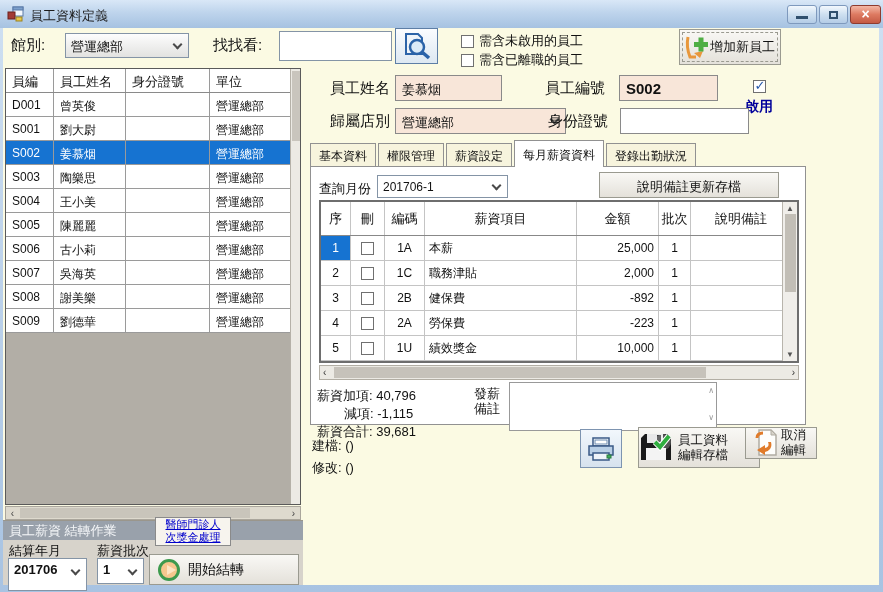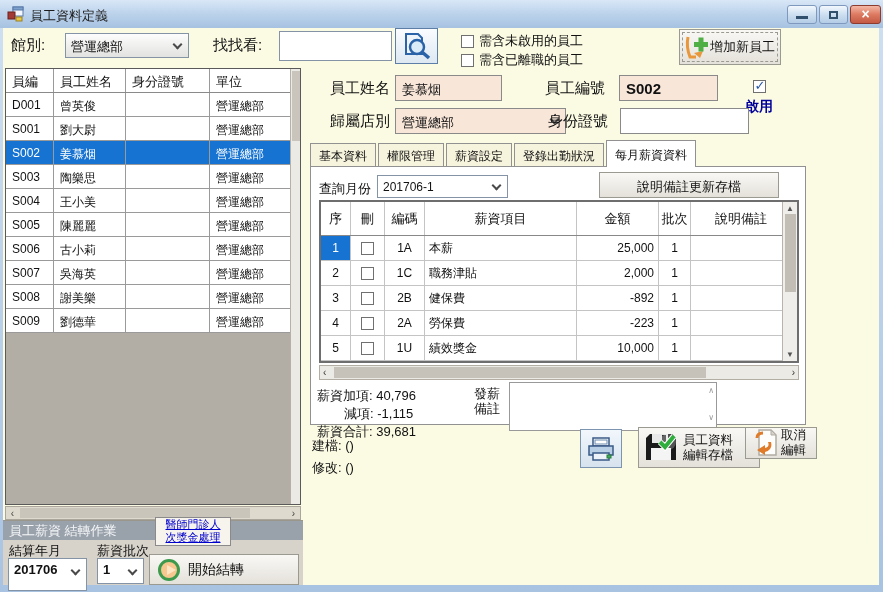--- a/index.html
+++ b/index.html
@@ -98,21 +98,21 @@
   .tbl-hscroll { position:absolute; left:8px; top:198px; width:480px; height:15px; background:#eceae4; border:1px solid #b2aea4; font-size:10px; color:#333; }
   .tbl-hscroll .thumb { position:absolute; left:14px; top:1px; width:372px; height:11px; background:#c6c2ba; }
 
   .totals { font-size:13px; position:absolute; }
   .paynote-lbl { position:absolute; left:163px; top:219px; font-size:13px; line-height:15px; }
   .paynote { position:absolute; left:198px; top:215px; width:208px; height:49px; border:1px solid #999; background:#fff; }
   .mini-arrows { position:absolute; right:2px; top:3px; font-size:8px; color:#999; line-height:9px; text-align:center; }
 
   .btn-print { position:absolute; left:577px; top:401px; width:42px; height:39px; border-color:#7d94b0;
     background:linear-gradient(180deg,#f2f7fc,#d6e2ee); display:flex; align-items:center; justify-content:center; }
-  .btn-save { position:absolute; left:635px; top:399px; width:122px; height:41px; display:flex; align-items:center; gap:5px; padding-left:5px; }
+  .btn-save { position:absolute; left:635px; top:399px; width:122px; height:41px; display:flex; align-items:center; gap:5px; }
   .btn-cancel { position:absolute; left:742px; top:399px; width:72px; height:32px; display:flex; align-items:center; gap:4px; padding-left:5px; }
   .btn2line { font-size:12.5px; line-height:15px; }
 </style>
 </head>
 <body>
 
 <div class="window">
 
   <div class="titlebar">
     <svg class="title-icon" width="18" height="16" viewBox="0 0 18 16">
@@ -280,22 +280,22 @@
       <span class="val" style="position:absolute; left:6px; top:5px; font-size:13px;">營運總部</span>
       <span class="chev"></span>
     </div>
     <span class="lbl big" style="left:545px; top:84px;">身份證號</span>
     <div class="field white" style="left:617px; top:80px; width:129px;"></div>
 
     <div class="tabs">
       <div class="tab">基本資料</div>
       <div class="tab">權限管理</div>
       <div class="tab">薪資設定</div>
+      <div class="tab active">每月薪資資料</div>
       <div class="tab">登錄出勤狀況</div>
-      <div class="tab active">每月薪資資料</div>
     </div>
 
     <div class="panel">
       <span class="lbl" style="left:8px; top:13px; font-size:13px;">查詢月份</span>
       <div class="combo" style="left:66px; top:8px; width:131px; height:23px; background:#fff;">
         <span class="val" style="font-size:12px; top:4px;">201706-1</span>
         <span class="chev" style="top:6px;"></span>
       </div>
       <div class="btn btn-update">說明備註更新存檔</div>
 

